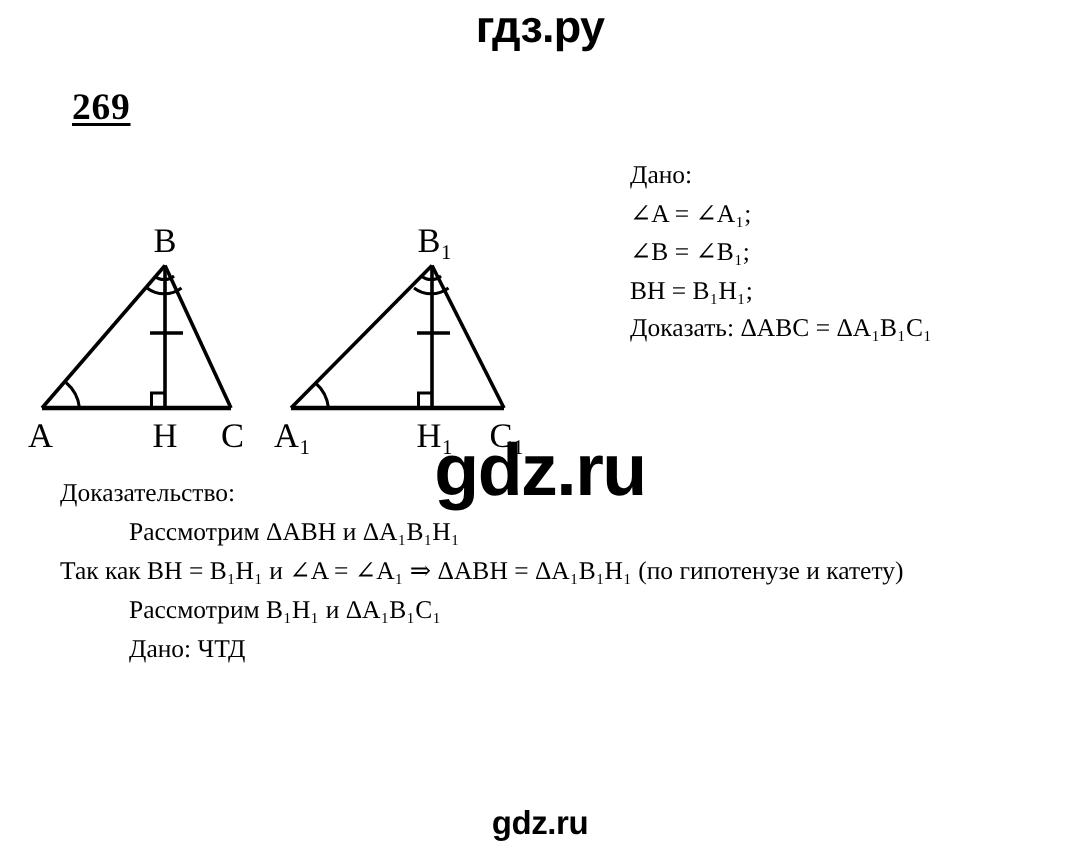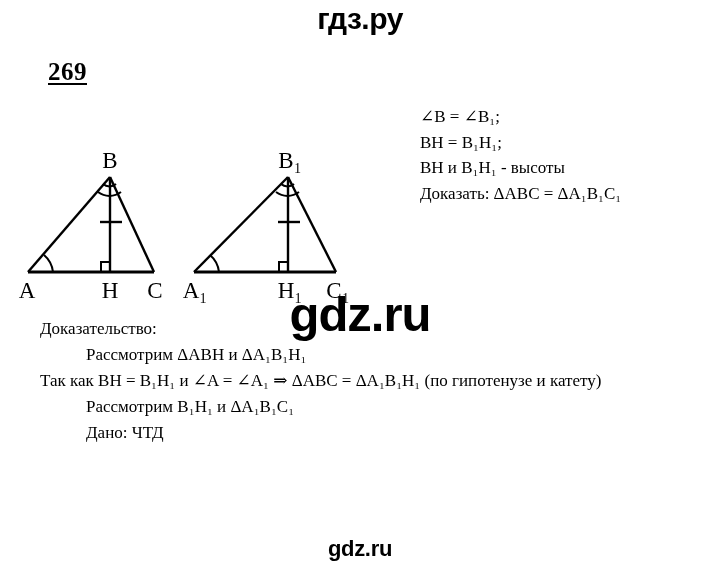--- a/index.html
+++ b/index.html
@@ -103,23 +103,24 @@
   .indent { display: inline-block; width: 46px; }
 </style>
 </head>
 <body>
 
 <div class="wm-top">гдз.ру</div>
 
 <div class="ex-number">269</div>
 
 <div class="given">
+  <div>Дано:</div>
+  <div>∠A = ∠A₁;</div>
   <div>∠B = ∠B₁;</div>
   <div>BH = B₁H₁;</div>
-  <div>BH и B₁H₁ - высоты</div>
   <div>Доказать: ΔABC = ΔA₁B₁C₁</div>
 </div>
 
 <div class="figures">
   <svg width="400" height="160" viewBox="0 0 400 160">
 
     <g>
 
       <line x1="28" y1="127" x2="154" y2="127" stroke="#000" stroke-width="3"></line>
 
@@ -169,18 +170,18 @@
       <text x="338" y="153" font-family="Liberation Serif, DejaVu Serif, serif" font-size="23" text-anchor="middle" fill="#000">C₁</text>
     </g>
   </svg>
 </div>
 
 <div class="wm-mid">gdz.ru</div>
 
 <div class="proof">
   <p>Доказательство:</p>
   <p><span class="indent"></span><span>Рассмотрим ΔABH и ΔA₁B₁H₁</span></p>
-  <p>Так как BH = B₁H₁ и ∠A = ∠A₁ ⇒ ΔABC = ΔA₁B₁H₁ (по гипотенузе и катету)</p>
+  <p>Так как BH = B₁H₁ и ∠A = ∠A₁ ⇒ ΔABH = ΔA₁B₁H₁ (по гипотенузе и катету)</p>
   <p><span class="indent"></span><span>Рассмотрим B₁H₁ и ΔA₁B₁C₁</span></p>
   <p><span class="indent"></span><span>Дано: ЧТД</span></p>
 </div>
 
 <div class="wm-bottom">gdz.ru</div>
 
 </body></html>

